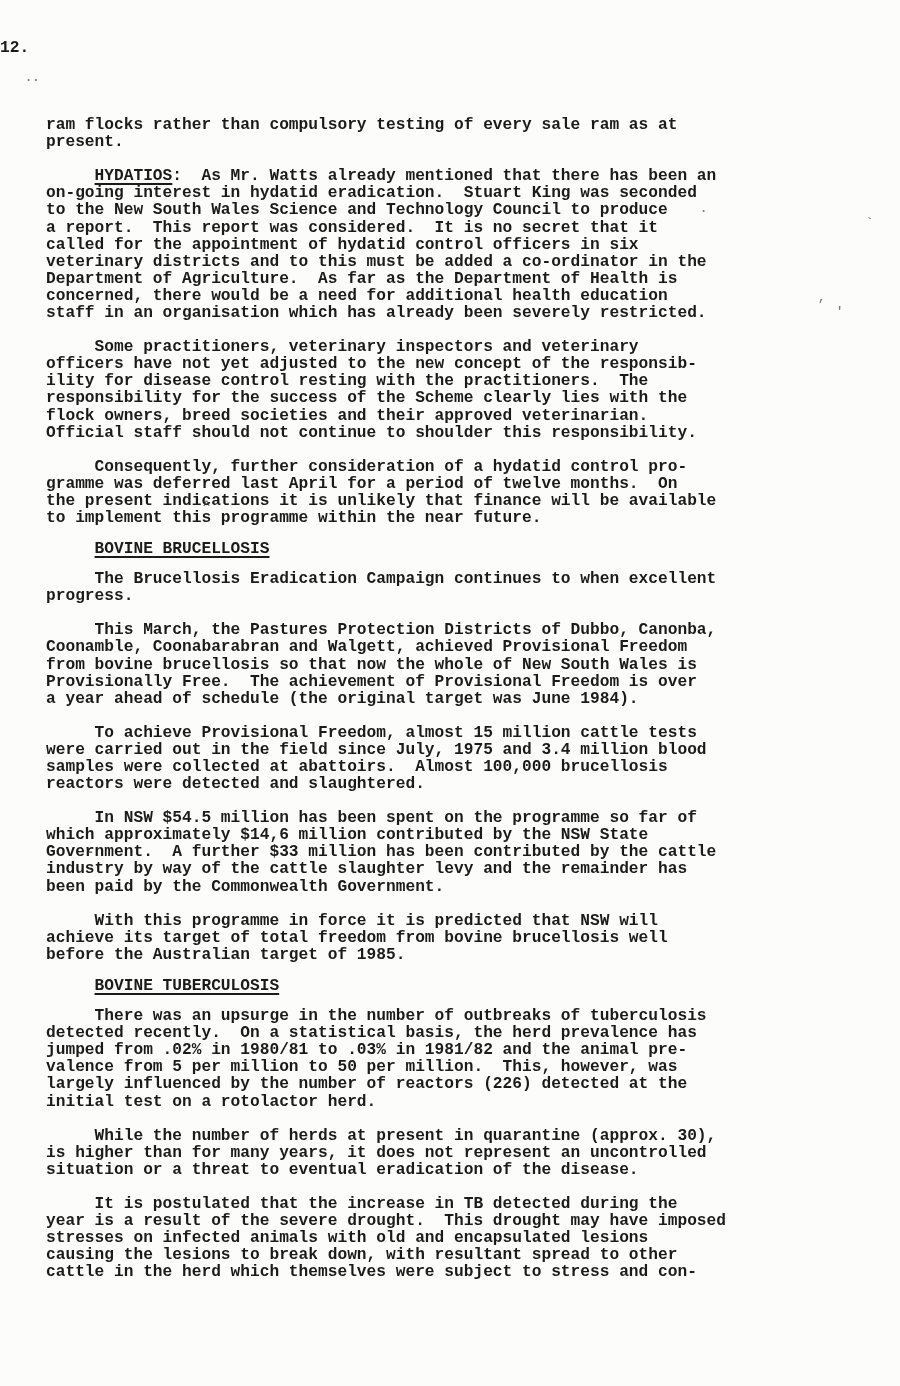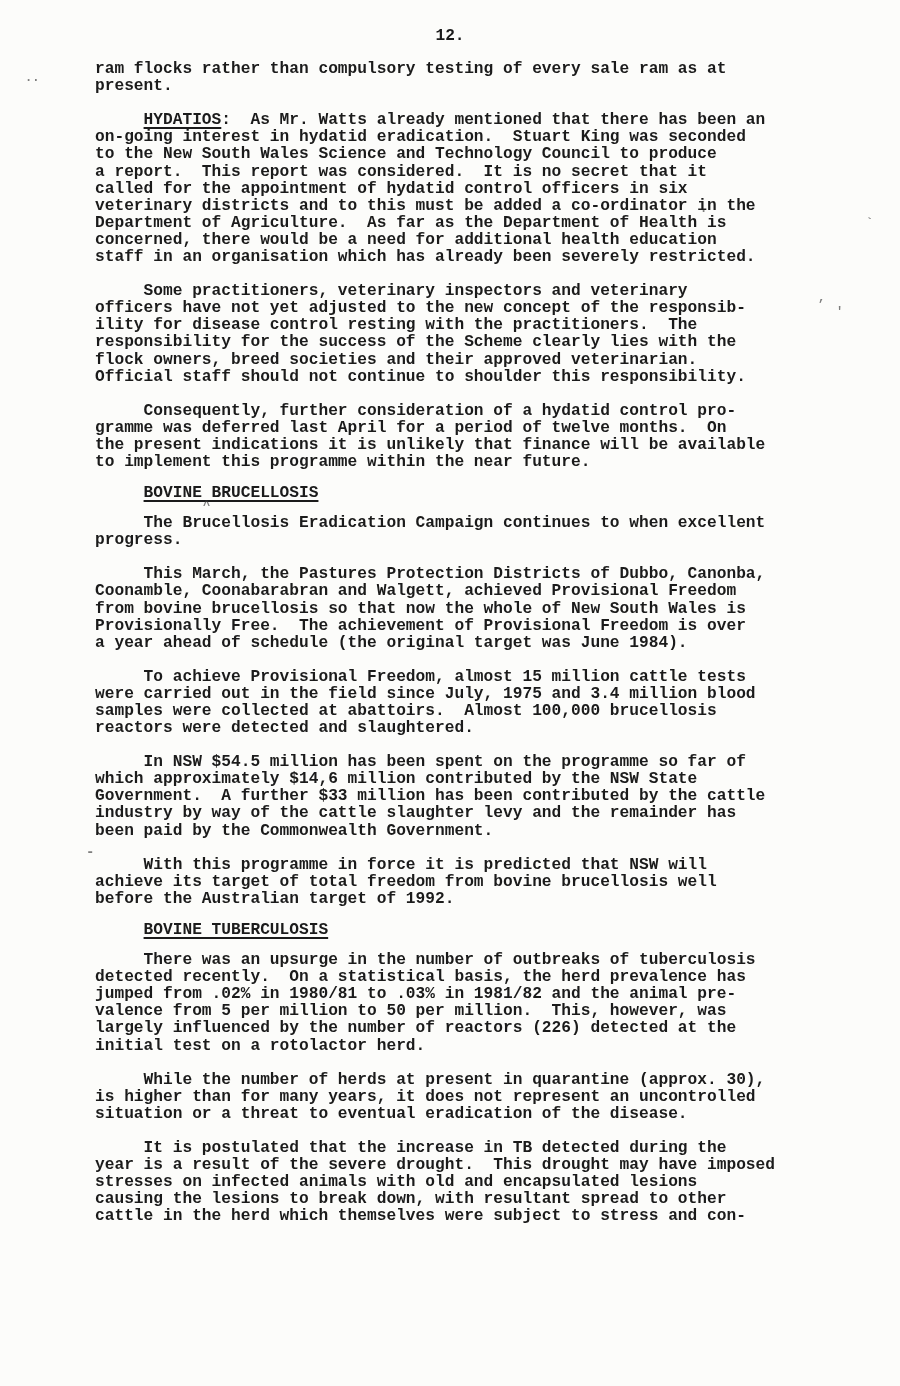--- a/index.html
+++ b/index.html
@@ -15,26 +15,27 @@
     background: #fcfcfa;
     color: #1b1b1b;
     font-family: "Liberation Mono", "DejaVu Sans Mono", monospace;
     font-size: 16.2px;
     font-weight: 700;
     line-height: 17.1px;
     overflow: hidden;
   }
   .page-number {
     padding-top: 28px;
-    text-align: center;
+    text-align: left;
     white-space: pre;
+    margin-top: 12px;
   }
   .body-col {
-    margin-top: 16px;
-    padding-left: 95px;
+    margin-top: 60px;
+    padding-left: 46px;
     padding-right: 60px;
   }
   .block {
     white-space: pre;
     margin: 0 0 17px 0;
   }
   .heading-block {
     white-space: pre;
     margin: -3px 0 13px 0;
   }
@@ -111,21 +112,21 @@
 reactors were detected and slaughtered.</div>
 
     <div class="block">     In NSW $54.5 million has been spent on the programme so far of
 which approximately $14,6 million contributed by the NSW State
 Government.  A further $33 million has been contributed by the cattle
 industry by way of the cattle slaughter levy and the remainder has
 been paid by the Commonwealth Government.</div>
 
     <div class="block">     With this programme in force it is predicted that NSW will
 achieve its target of total freedom from bovine brucellosis well
-before the Australian target of 1992.</div>
+before the Australian target of 1985.</div>
 
     <div class="heading-block"><span>     </span><span class="u">BOVINE TUBERCULOSIS</span></div>
 
     <div class="block">     There was an upsurge in the number of outbreaks of tuberculosis
 detected recently.  On a statistical basis, the herd prevalence has
 jumped from .02% in 1980/81 to .03% in 1981/82 and the animal pre-
 valence from 5 per million to 50 per million.  This, however, was
 largely influenced by the number of reactors (226) detected at the
 initial test on a rotolactor herd.</div>
 

